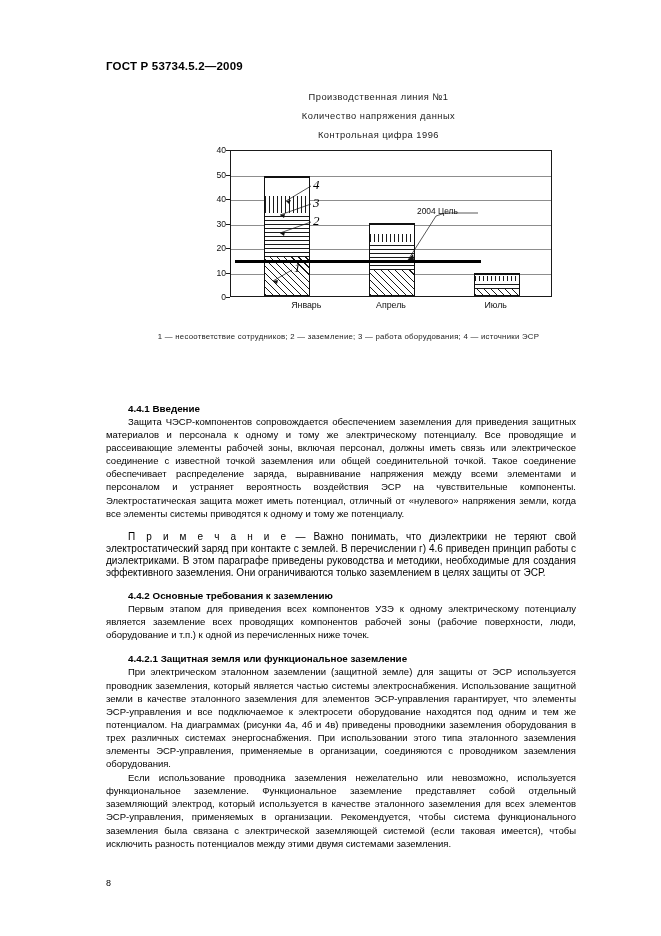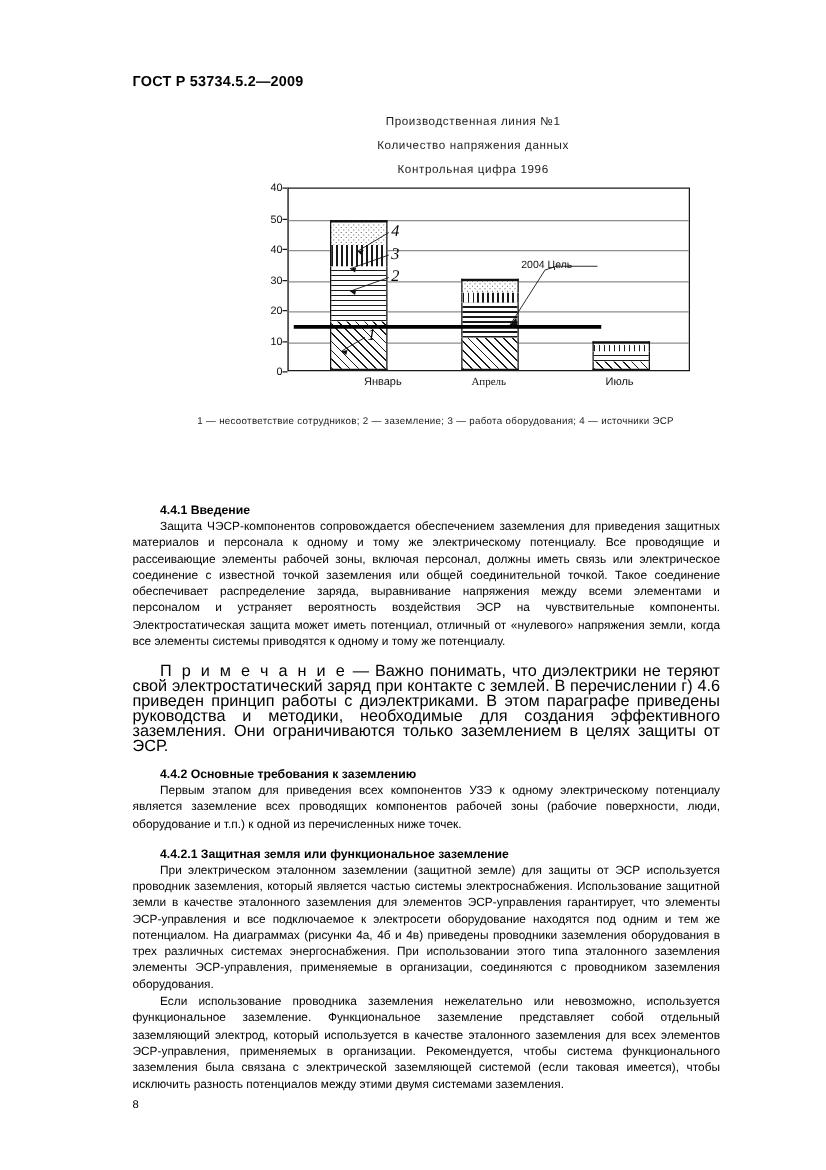--- a/index.html
+++ b/index.html
@@ -216,21 +216,21 @@
   h4.sub.tight { margin-top: 12px; }
   p.body {
     font-size: 9.5px;
     line-height: 13.1px;
     margin: 2px 0 0 0;
     text-align: justify;
     text-indent: 22px;
     hyphens: none;
   }
   p.note {
-    font-size: 13px;
+    font-size: 10px;
     line-height: 12.1px;
     margin: 11px 0 0 0;
     text-align: justify;
     text-indent: 22px;
   }
   p.note .nlabel { letter-spacing: 1.6px; }
   p.body.nogap { margin-top: 1px; }
 
   .folio {
     position: absolute;
@@ -298,21 +298,21 @@
             <div class="seg pat-hlines" style="top: 132.3px; height: 7.35px;"></div>
             <div class="seg pat-vlines" style="top: 127.4px; height: 4.9px;"></div>
             <div class="seg pat-dots top-cap" style="top: 123.725px; height: 3.675px;"></div>
           </div>
         </div>
       <div class="target-line" id="target-line" style="top: 109.25px; background: rgb(0, 0, 0);"></div>
     </div>
 
     <div id="xlabels">
         <div class="xlabel" style="left: 47.35px; text-align: right;">Январь</div>
-        <div class="xlabel" style="left: 152px; font-family: Liberation Serif, serif;">Апрель</div>
+        <div class="xlabel" style="left: 152px;">Апрель</div>
         <div class="xlabel" style="left: 256.65px;">Июль</div>
       </div>
 
     <span class="callout-num" style="left:109px; top:27px;">4</span>
     <span class="callout-num" style="left:109px; top:45px;">3</span>
     <span class="callout-num" style="left:109px; top:63px;">2</span>
     <span class="callout-num" style="left:90px;  top:110px;">1</span>
 
     <span class="callout-target" style="left:213px; top:56px;">2004 Цель</span>
 

